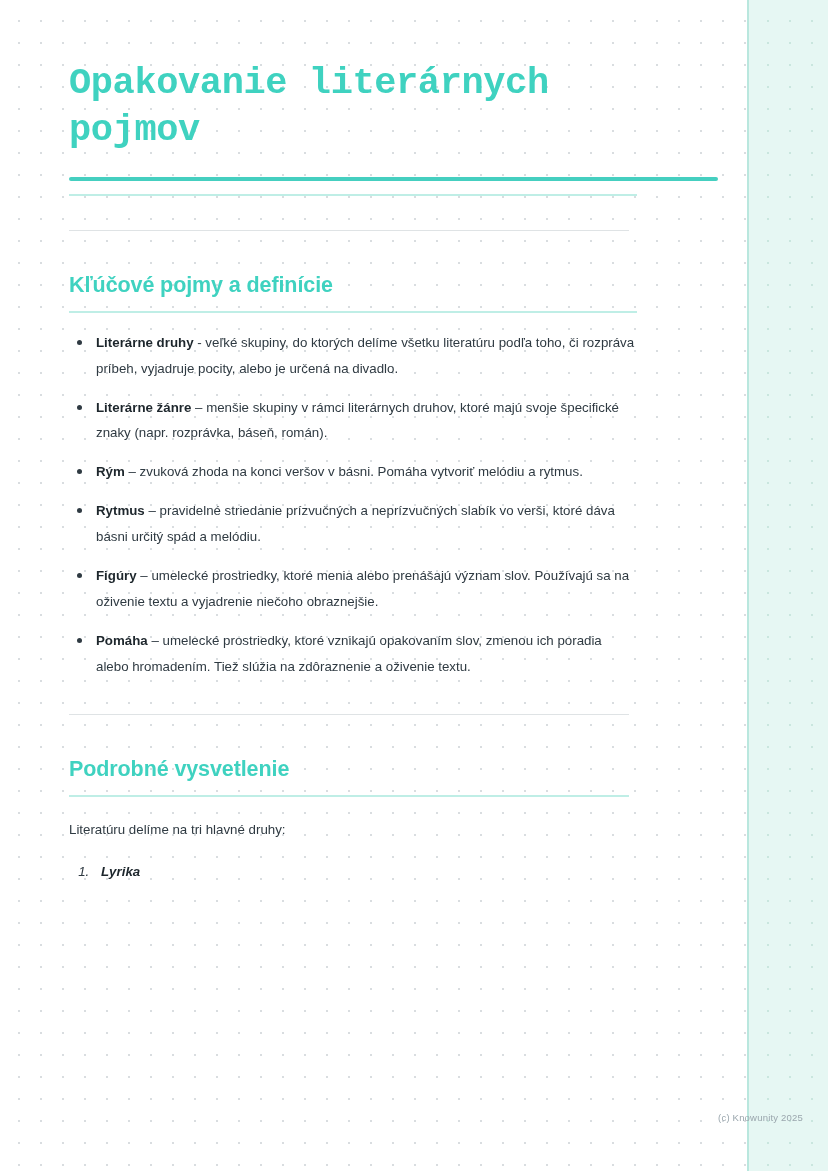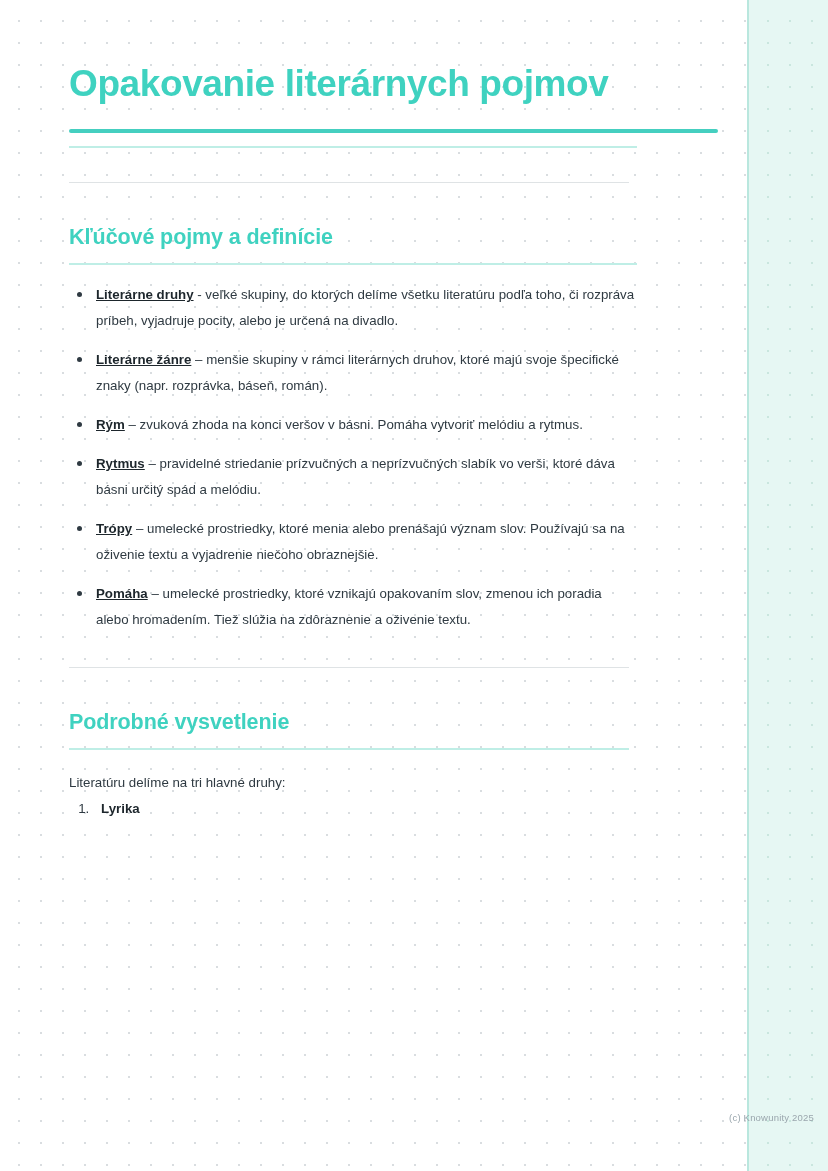--- a/index.html
+++ b/index.html
@@ -51,20 +51,21 @@
     top: 60px;
     width: 570px;
   }
 
   h1.doc-title {
     font-size: 37px;
     line-height: 1.28;
     font-weight: 700;
     color: #3fd2c0;
     letter-spacing: -0.4px;
+    font-family: Liberation Mono, monospace;
   }
 
   .title-rule {
     margin-top: 22px;
     height: 4px;
     width: 649px;
     background: #45cfc0;
     border-radius: 2px;
   }
 
@@ -131,37 +132,39 @@
   ul.bullets > li::before {
     content: "";
     position: absolute;
     left: 8px;
     top: 10px;
     width: 5px;
     height: 5px;
     border-radius: 50%;
     background: #2f3a42;
   }
-  ul.bullets b { font-weight: 700; color: #1d262c; text-decoration: underline; }
+  ul.bullets b { font-weight: 700; color: #1d262c; }
 
   ol.numbered {
+    margin-top: 16px;
     margin-left: 24px;
     width: 540px;
+    font-style: italic;
   }
   ol.numbered > li {
     font-size: 13.3px;
     line-height: 1.9;
     color: #2f3a42;
     padding-left: 8px;
   }
   ol.numbered b { font-weight: 700; color: #1d262c; }
 
   #footer {
     position: absolute;
-    right: 14px;
+    right: 25px;
     bottom: 48px;
     font-size: 9.5px;
     color: #9aa6ad;
     letter-spacing: 0.2px;
   }
 </style>
 </head>
 <body>
 
 <div id="page">
@@ -189,21 +192,21 @@
       <li>
         <b>Literárne žánre</b><span> – menšie skupiny v rámci literárnych druhov, ktoré majú svoje špecifické znaky (napr. rozprávka, báseň, román).</span>
       </li>
       <li>
         <b>Rým</b><span> – zvuková zhoda na konci veršov v básni. Pomáha vytvoriť melódiu a rytmus.</span>
       </li>
       <li>
         <b>Rytmus</b><span> – pravidelné striedanie prízvučných a neprízvučných slabík vo verši, ktoré dáva básni určitý spád a melódiu.</span>
       </li>
       <li>
-        <b>Trópy</b><span> – umelecké prostriedky, ktoré menia alebo prenášajú význam slov. Používajú sa na oživenie textu a vyjadrenie niečoho obraznejšie.</span>
+        <b>Figúry</b><span> – umelecké prostriedky, ktoré menia alebo prenášajú význam slov. Používajú sa na oživenie textu a vyjadrenie niečoho obraznejšie.</span>
       </li>
       <li>
         <b>Pomáha</b><span> – umelecké prostriedky, ktoré vznikajú opakovaním slov, zmenou ich poradia alebo hromadením. Tiež slúžia na zdôraznenie a oživenie textu.</span>
       </li>
     </ul>
 
     <div class="divider"></div>
 
     <h2 class="sec wide">Podrobné vysvetlenie</h2>
     <div class="sec-rule"></div>

